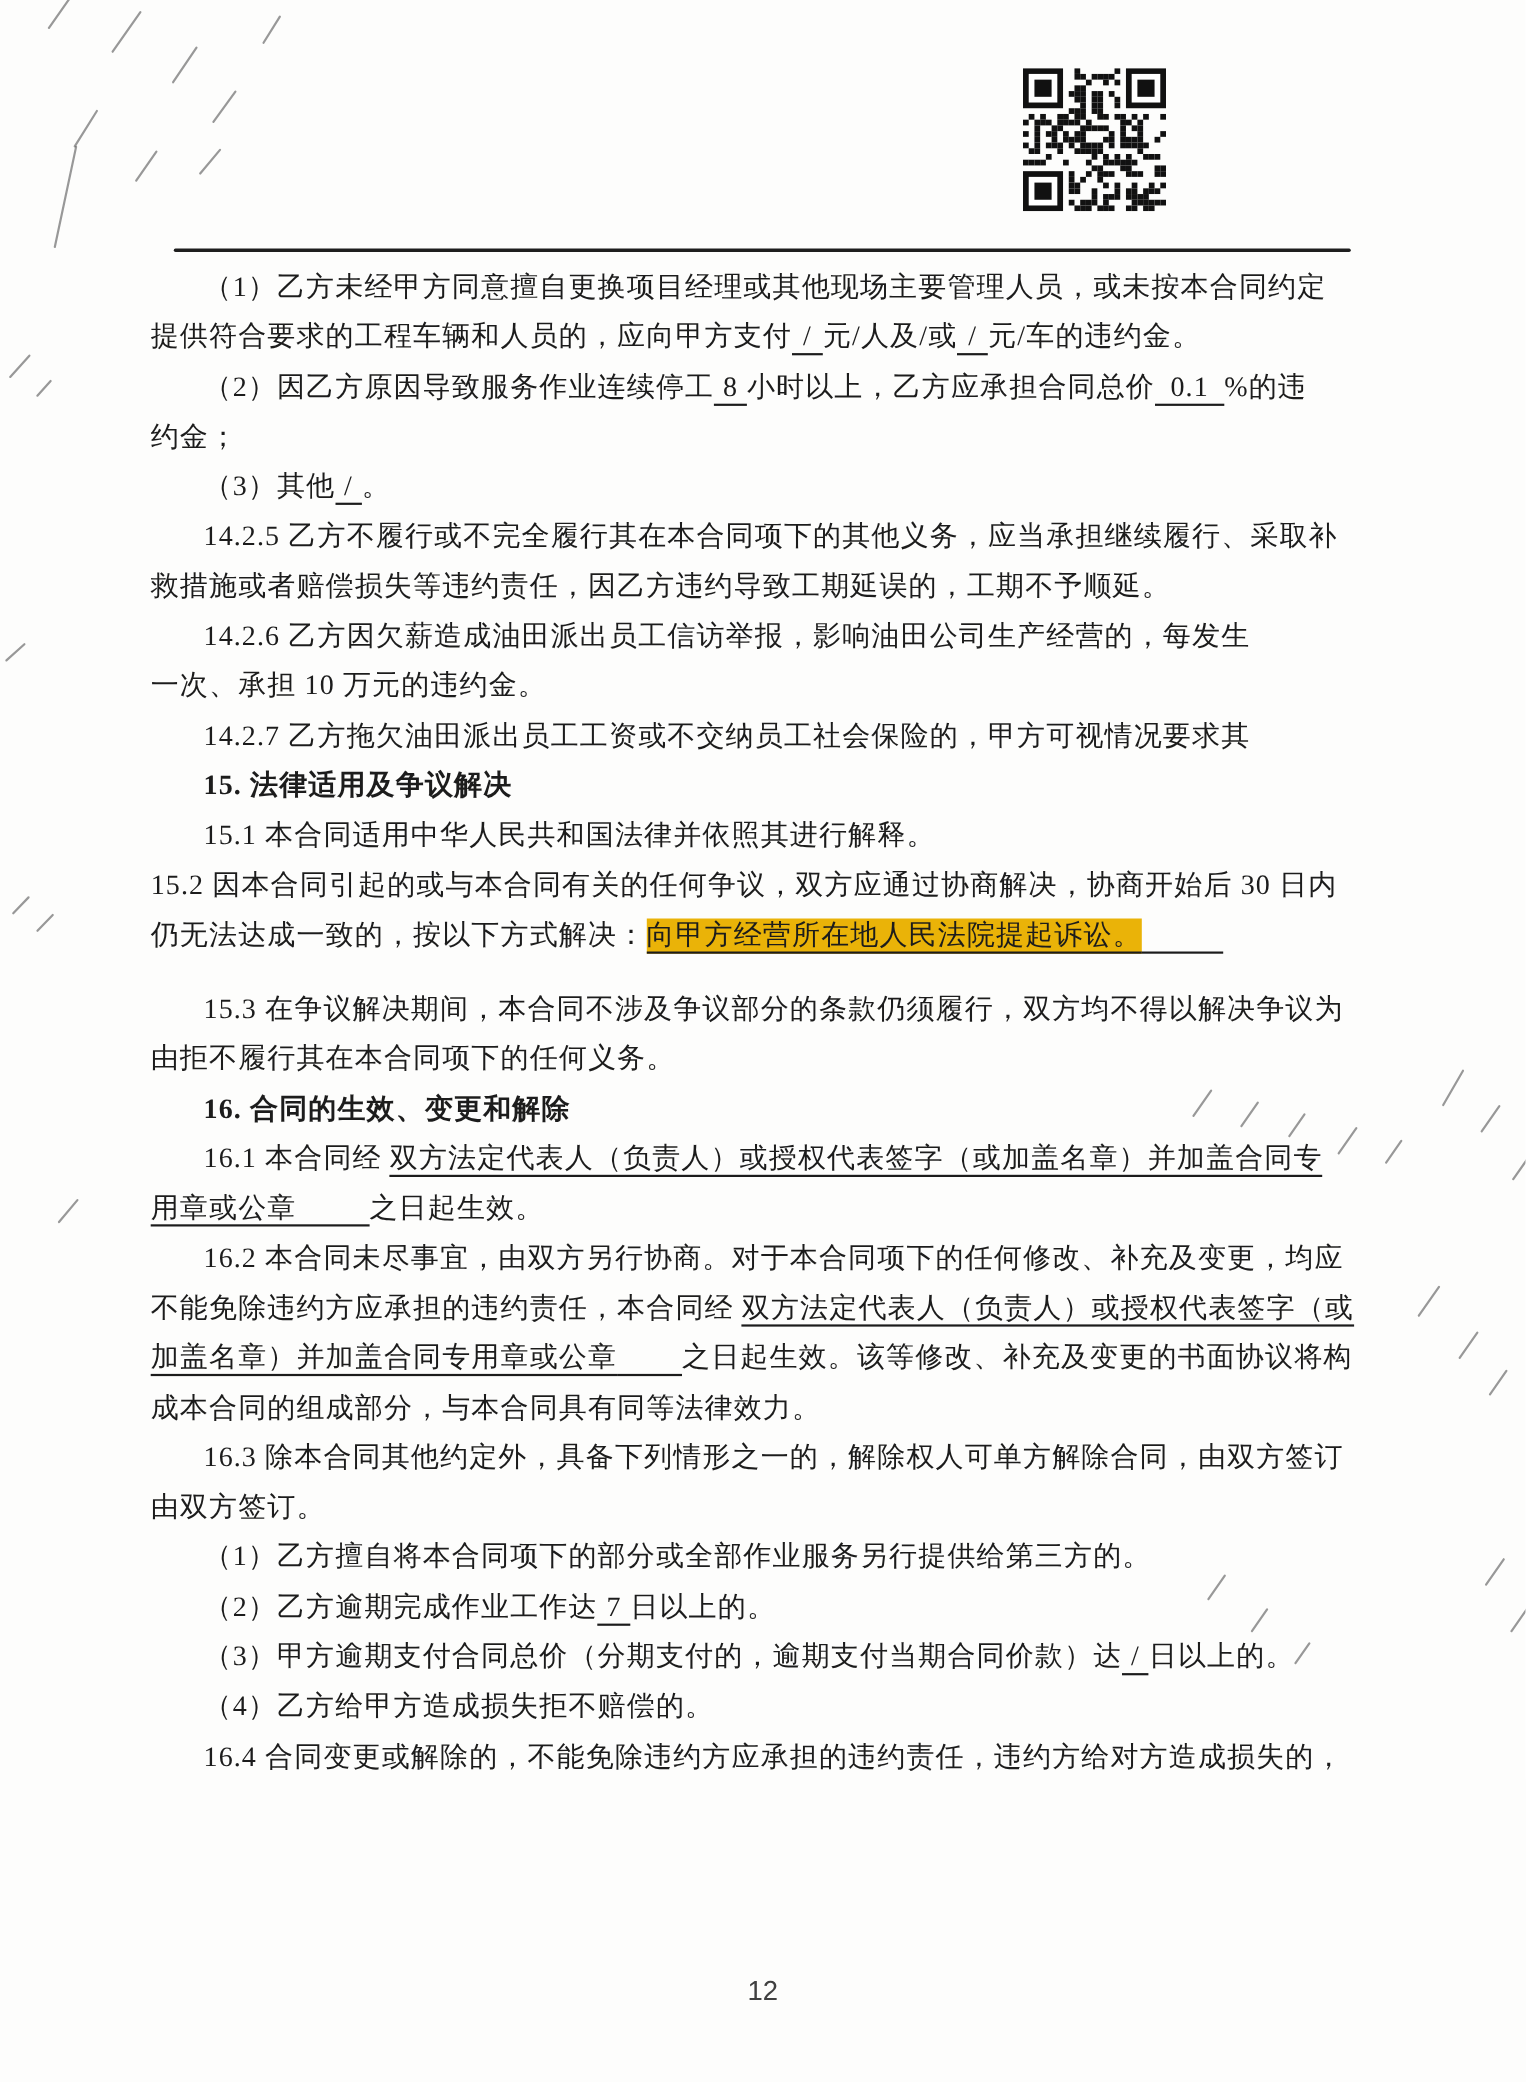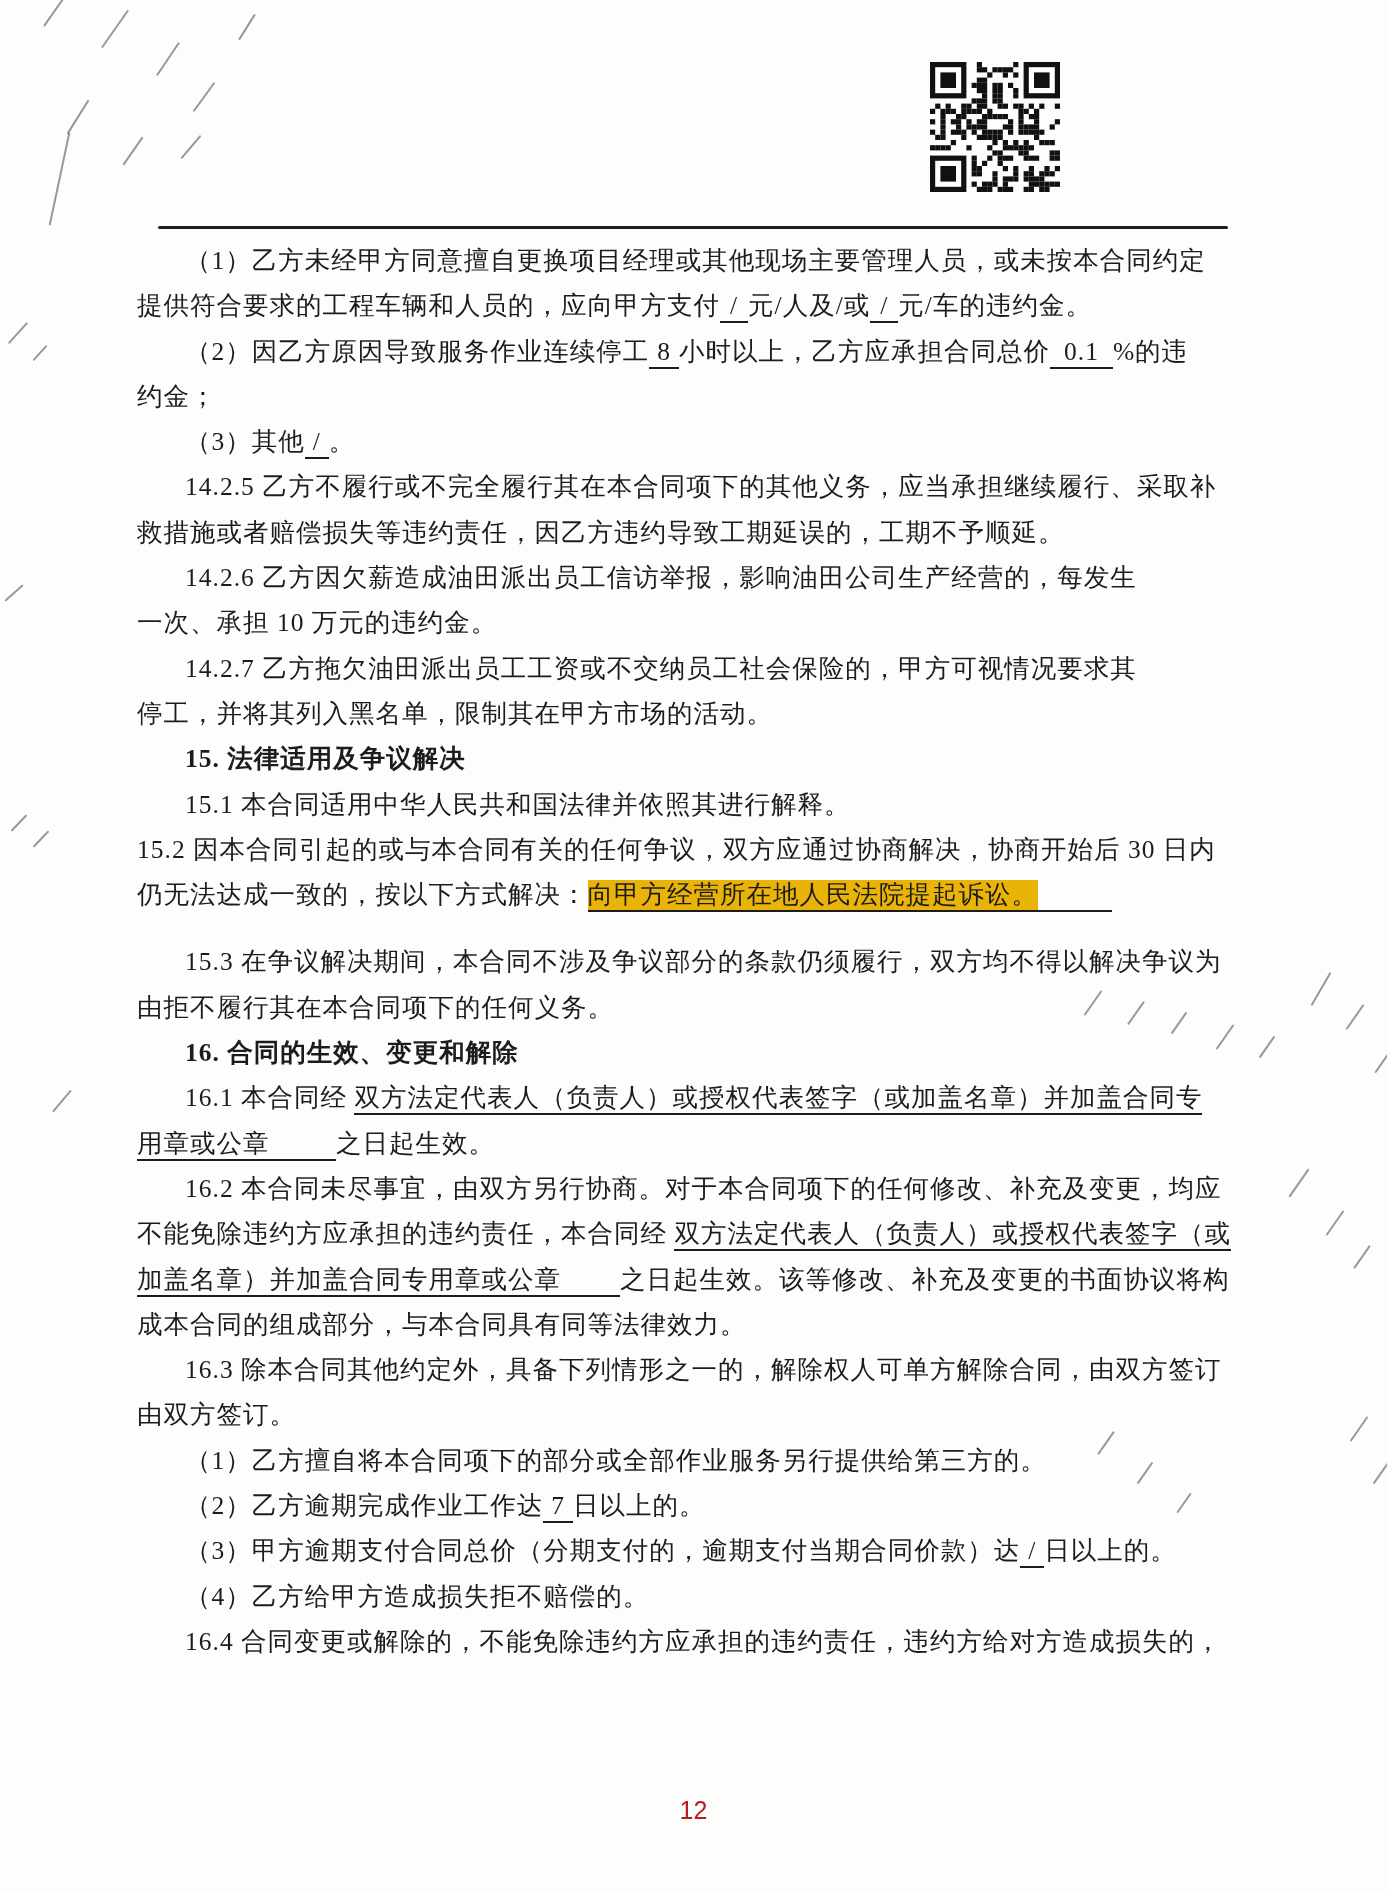--- a/index.html
+++ b/index.html
@@ -22,21 +22,21 @@
   }
   .line.indent { padding-left:48px; }
   .line.bold { font-weight:bold; }
   .seg.u { border-bottom:2px solid #1c1c1c; padding-bottom:1px; }
   .seg.hl { background:#eab308; }
   .seg.blank { border-bottom:2px solid #1c1c1c; padding-bottom:1px; }
   .page-number {
     position:absolute; left:0; top:1796px; width:100%;
     text-align:center;
     font-family:"Liberation Sans","DejaVu Sans",sans-serif;
-    font-size:25px; color:#b91c1c;
+    font-size:25px; color:#404040;
   }
   .artifact { position:absolute; height:2px; background:#555; opacity:0.6; border-radius:1px; }
 </style>
 </head>
 <body>
 
 <div class="page">
   <div class="qr"><svg width="134" height="130" viewBox="0 0 130 130">
         <rect x="46.800000000000004" y="0" width="5.2" height="5.2" fill="#111"></rect>
         <rect x="83.2" y="0" width="5.2" height="5.2" fill="#111"></rect>
@@ -255,21 +255,20 @@
       <div class="line indent"><span class="seg">（1）乙方未经甲方同意擅自更换项目经理或其他现场主要管理人员，或未按本合同约定</span></div>
       <div class="line"><span class="seg">提供符合要求的工程车辆和人员的，应向甲方支付</span><span class="seg blank" style="padding: 0px 10px 1px;">/</span><span class="seg">元/人及/或</span><span class="seg blank" style="padding: 0px 10px 1px;">/</span><span class="seg">元/车的违约金。</span></div>
       <div class="line indent"><span class="seg">（2）因乙方原因导致服务作业连续停工</span><span class="seg blank" style="padding: 0px 8px 1px;">8</span><span class="seg">小时以上，乙方应承担合同总价</span><span class="seg blank" style="padding: 0px 14px 1px;">0.1</span><span class="seg">%的违</span></div>
       <div class="line"><span class="seg">约金；</span></div>
       <div class="line indent"><span class="seg">（3）其他</span><span class="seg blank" style="padding: 0px 8px 1px;">/</span><span class="seg">。</span></div>
       <div class="line indent"><span class="seg">14.2.5 乙方不履行或不完全履行其在本合同项下的其他义务，应当承担继续履行、采取补</span></div>
       <div class="line"><span class="seg">救措施或者赔偿损失等违约责任，因乙方违约导致工期延误的，工期不予顺延。</span></div>
       <div class="line indent"><span class="seg">14.2.6 乙方因欠薪造成油田派出员工信访举报，影响油田公司生产经营的，每发生</span></div>
       <div class="line"><span class="seg">一次、承担 10 万元的违约金。</span></div>
       <div class="line indent"><span class="seg">14.2.7 乙方拖欠油田派出员工工资或不交纳员工社会保险的，甲方可视情况要求其</span></div>
-      <div class="line"><span class="seg">停工，并将其列入黑名单，限制其在甲方市场的活动。</span></div>
       <div class="line indent bold"><span class="seg">15. 法律适用及争议解决</span></div>
       <div class="line indent"><span class="seg">15.1 本合同适用中华人民共和国法律并依照其进行解释。</span></div>
       <div class="line"><span class="seg">15.2 因本合同引起的或与本合同有关的任何争议，双方应通过协商解决，协商开始后 30 日内</span></div>
       <div class="line"><span class="seg">仍无法达成一致的，按以下方式解决：</span><span class="seg u hl">向甲方经营所在地人民法院提起诉讼。</span><span class="seg u">&nbsp;&nbsp;&nbsp;&nbsp;&nbsp;&nbsp;&nbsp;&nbsp;&nbsp;&nbsp;</span></div>
       <div class="line indent" style="margin-top: 22px;"><span class="seg">15.3 在争议解决期间，本合同不涉及争议部分的条款仍须履行，双方均不得以解决争议为</span></div>
       <div class="line"><span class="seg">由拒不履行其在本合同项下的任何义务。</span></div>
       <div class="line indent bold"><span class="seg">16. 合同的生效、变更和解除</span></div>
       <div class="line indent"><span class="seg">16.1 本合同经 </span><span class="seg u">双方法定代表人（负责人）或授权代表签字（或加盖名章）并加盖合同专</span></div>
       <div class="line"><span class="seg u">用章或公章</span><span class="seg u">&nbsp;&nbsp;&nbsp;&nbsp;&nbsp;&nbsp;&nbsp;&nbsp;&nbsp;</span><span class="seg">之日起生效。</span></div>
       <div class="line indent"><span class="seg">16.2 本合同未尽事宜，由双方另行协商。对于本合同项下的任何修改、补充及变更，均应</span></div>

